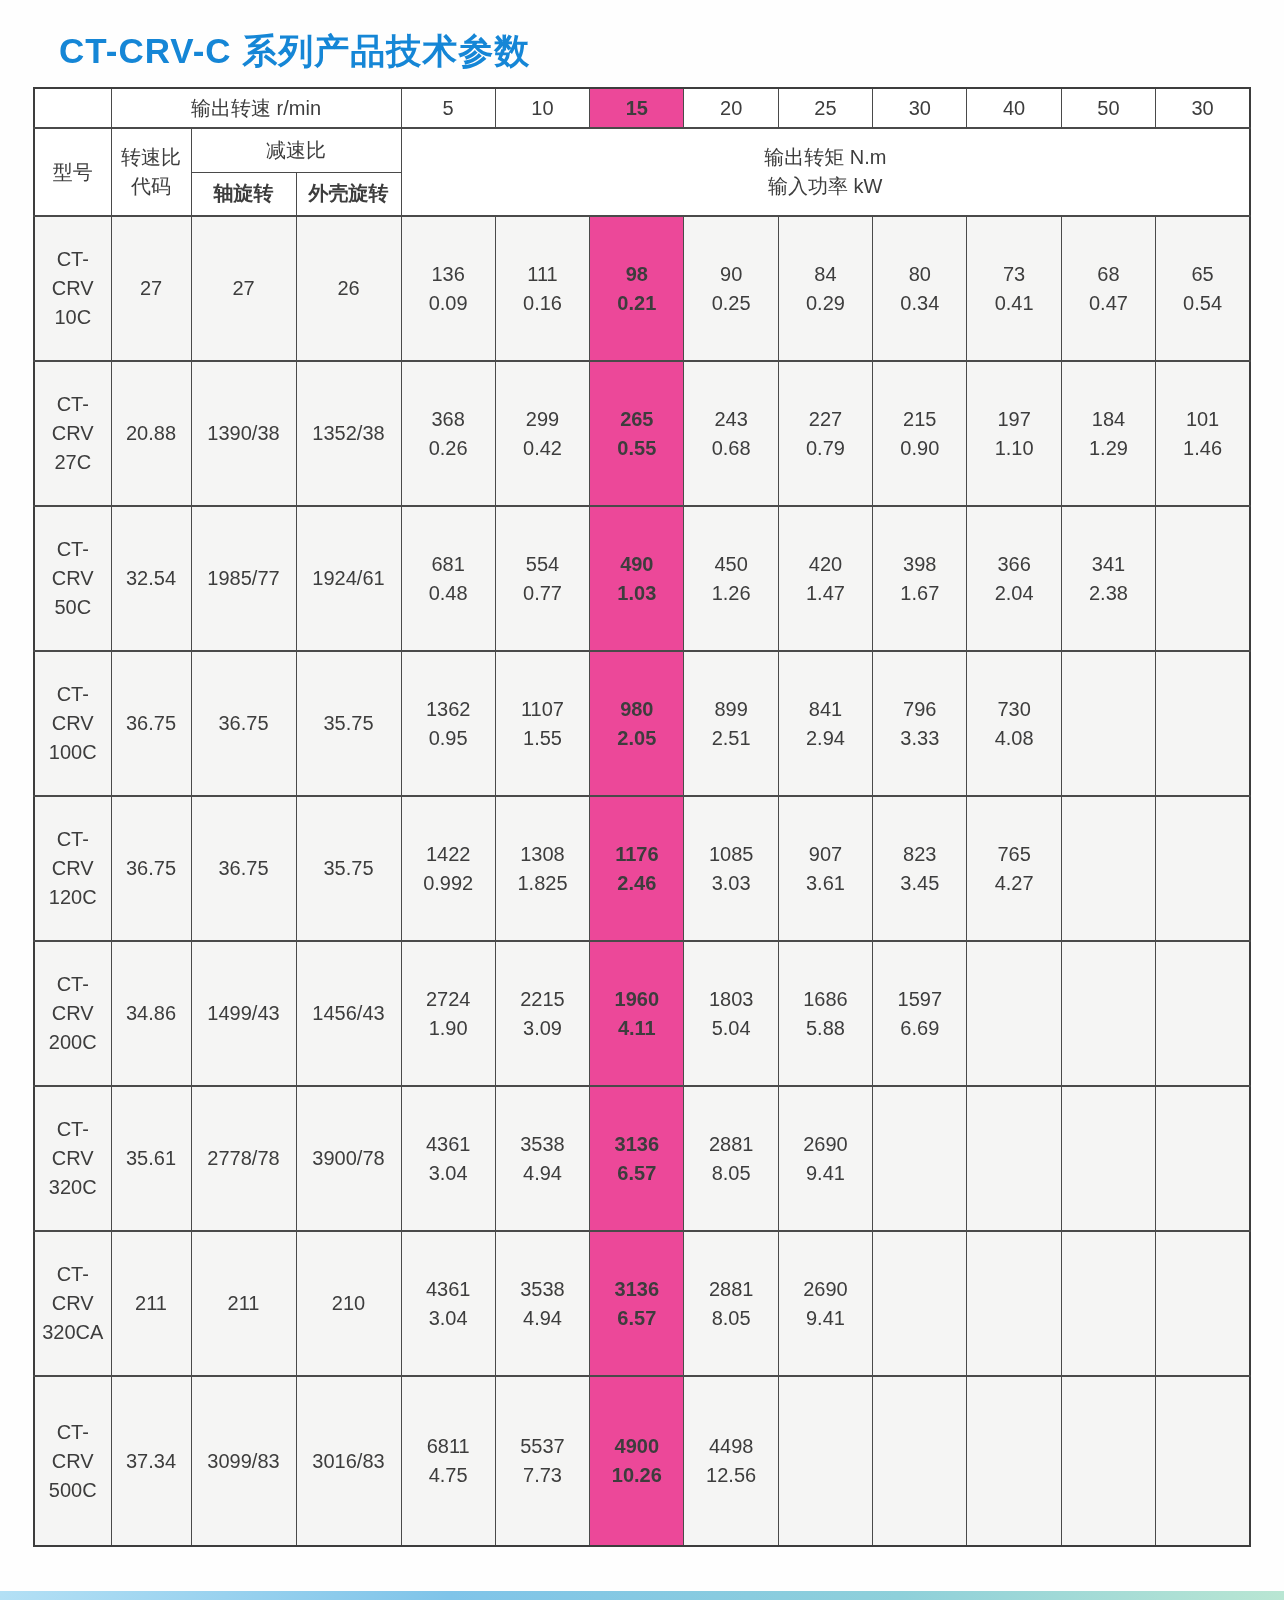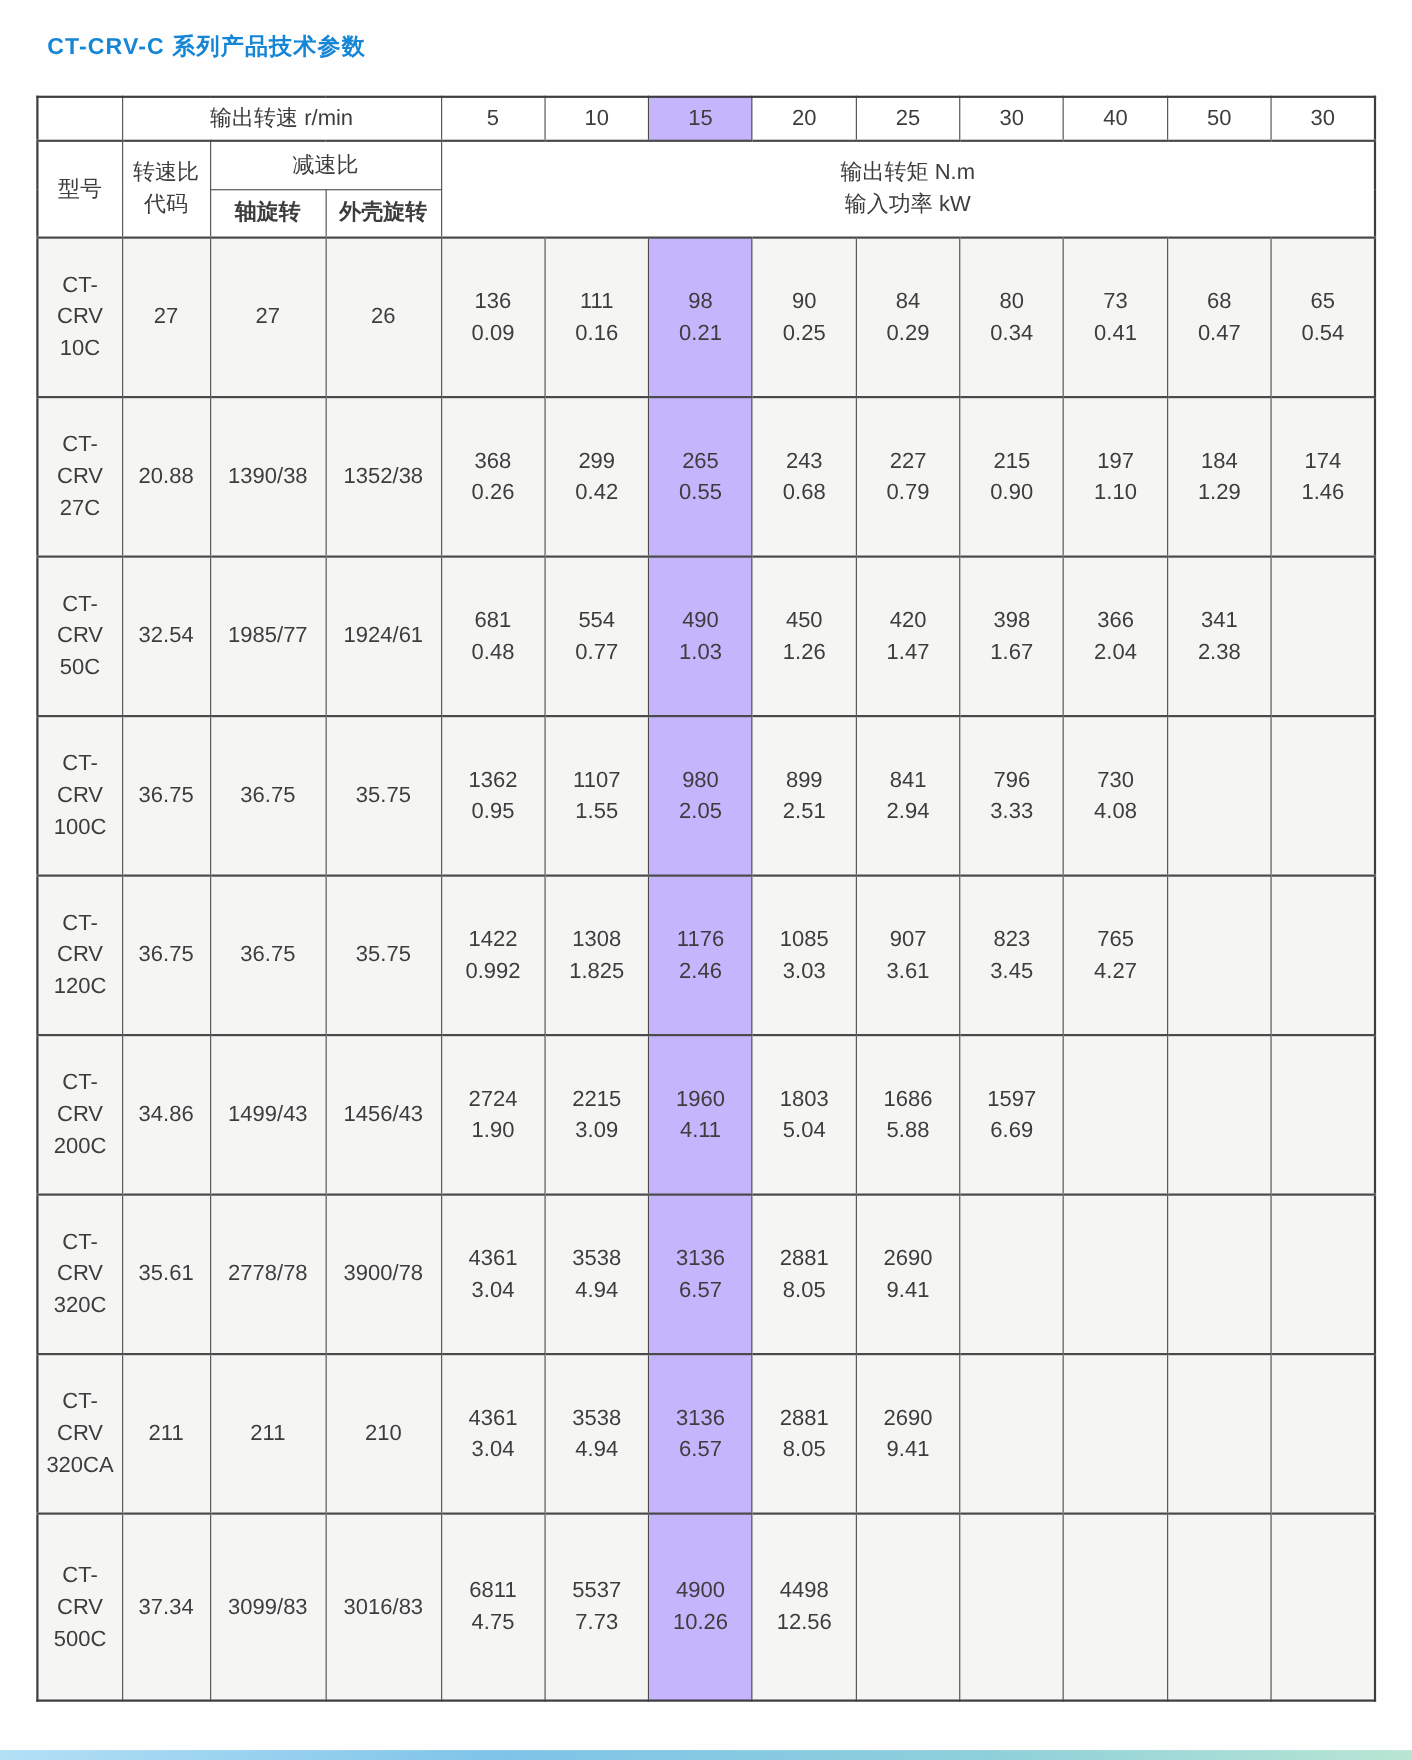--- a/index.html
+++ b/index.html
@@ -5,22 +5,22 @@
   * { margin:0; padding:0; box-sizing:border-box; }
   html, body { width:1284px; height:1600px; }
   body {
     font-family:"Liberation Sans","DejaVu Sans",sans-serif;
     background:#ffffff;
     position:relative;
     overflow:hidden;
   }
   .page { position:absolute; inset:0; background:#fefefe; }
   .title {
-    position:absolute; left:43px; top:28px;
-    font-size:21px; font-weight:bold; color:#1586d6; letter-spacing:1px;
+    position:absolute; left:59px; top:28px;
+    font-size:35px; font-weight:bold; color:#1586d6; letter-spacing:1px;
   }
   table.spec {
     position:absolute; left:33px; top:87px; width:1218px;
     border-collapse:collapse; table-layout:fixed;
     border:2px solid #3d3d3d;
   }
   table.spec td {
     border:1px solid #4a4a4a;
     text-align:center; vertical-align:middle;
     font-size:20px; color:#3d3d3d;
@@ -29,21 +29,21 @@
     padding:2px;
   }
   tr.h-speeds { height:40px; }
   tr.h-speeds td { border-bottom-width:2px; }
   tr.h-mid { height:44px; }
   tr.h-sub { height:44px; }
   tr.h-sub td { border-bottom-width:2px;font-weight:bold; }
   tr.data-row { height:145px; }
   tr.data-row.last { height:170px; }
   tr.data-row td { background:#f5f5f4; border-top-width:2px; }
-  table.spec td.hl { background:#c4b5fd; }
+  table.spec td.hl { background:#ec4899;font-weight:bold; }
   .bottom-bar {
     position:absolute; left:0; right:0; bottom:0; height:9px;
     background:linear-gradient(90deg,#b3e0f5 0%,#7fc4e9 35%,#8ed0da 70%,#b9e6d3 100%);
   }
 </style>
 </head>
 <body>
 
 <div class="page">
 
@@ -133,21 +133,21 @@
           <td>243
 0.68</td>
           <td>227
 0.79</td>
           <td>215
 0.90</td>
           <td>197
 1.10</td>
           <td>184
 1.29</td>
-          <td>174
+          <td>101
 1.46</td>
         </tr>
         <tr class="data-row">
           <td>CT-CRV
 50C</td>
           <td>32.54</td>
           <td>1985/77</td>
           <td>1924/61</td>
           <td>681
 0.48</td>

